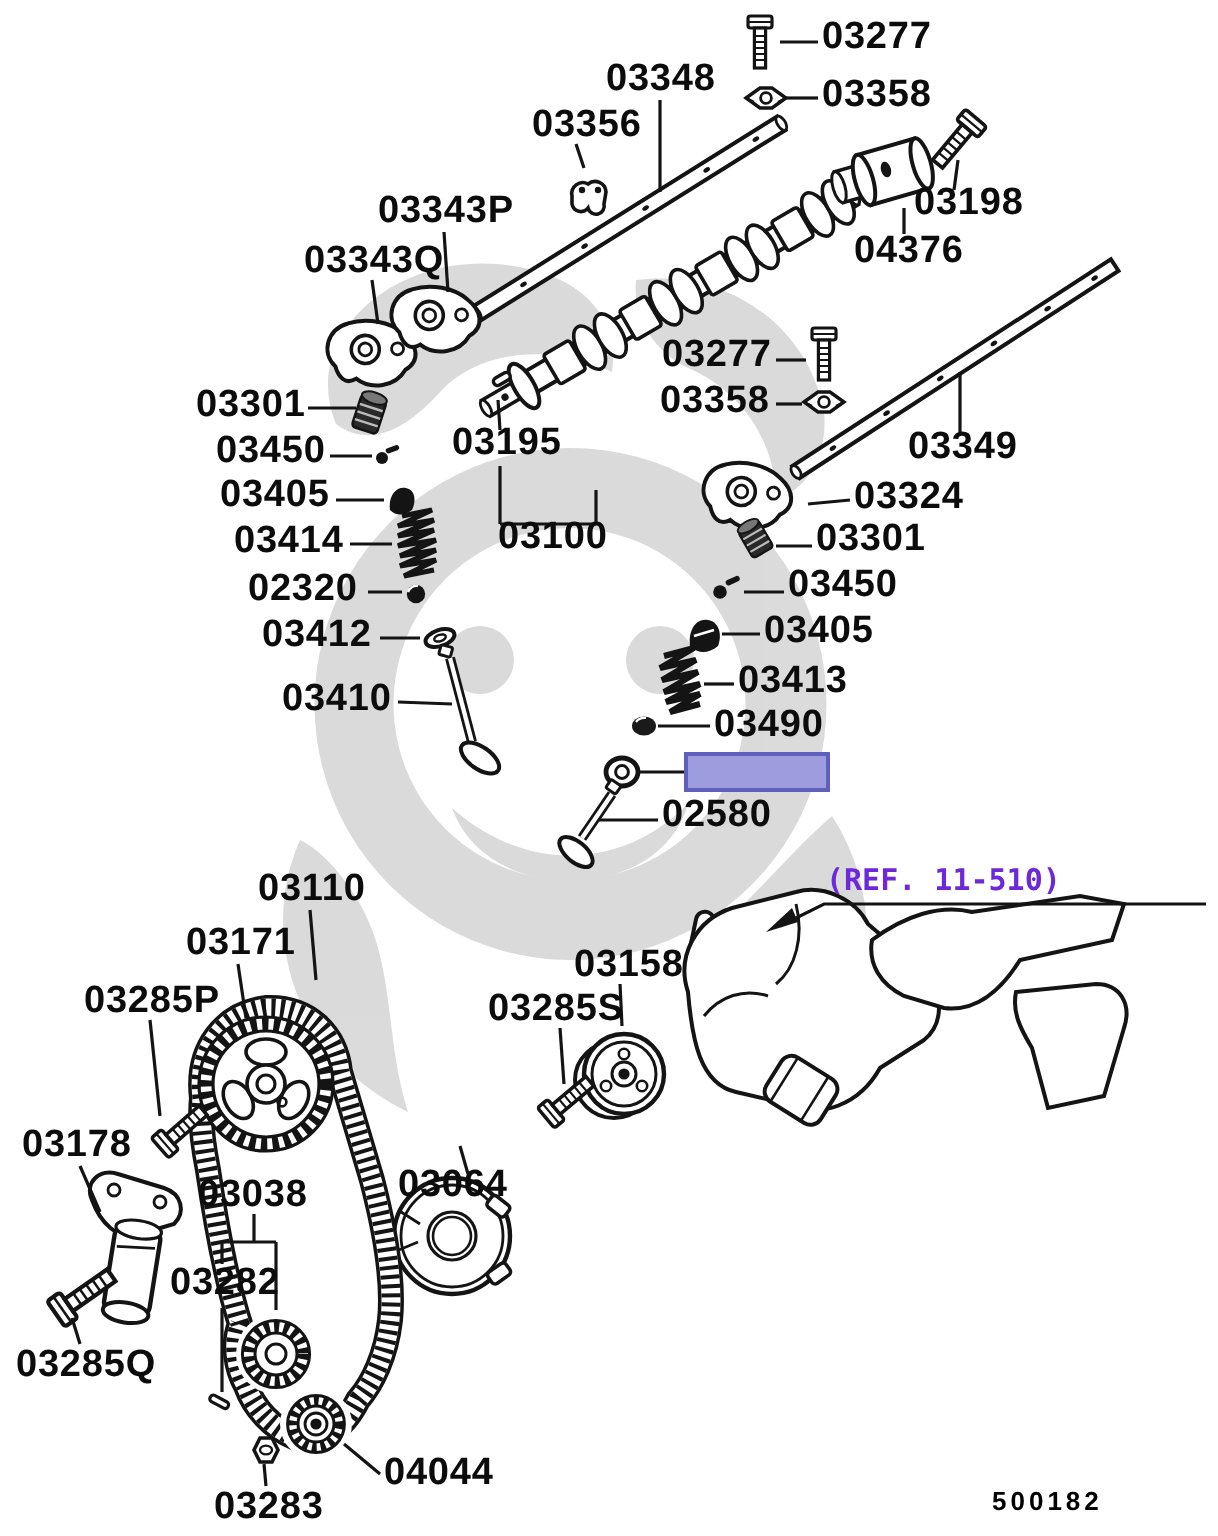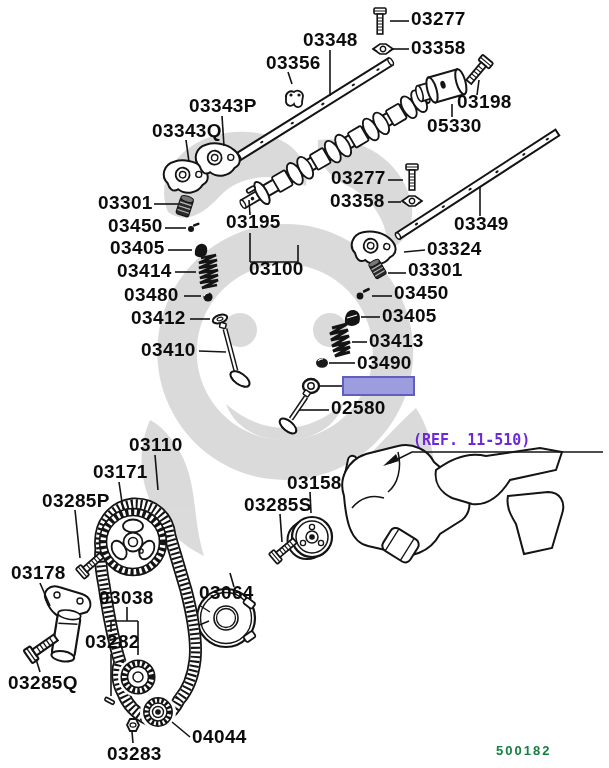--- a/index.html
+++ b/index.html
@@ -4,21 +4,21 @@
 <style>
   html,body{margin:0;padding:0;background:#e8e8e8;}
   #stage{position:relative;width:609px;height:768px;background:#fff;overflow:hidden;
          font-family:"Liberation Sans",sans-serif;padding-left:24px;}
   #art{position:absolute;left:0;top:0;}
   .lbl{position:absolute;font:bold 19px "Liberation Sans",sans-serif;letter-spacing:.4px;
        color:#0c0c0c;line-height:1;white-space:nowrap;cursor:pointer;}
   .ref{position:absolute;font:bold 15px "DejaVu Sans Mono",monospace;color:#6d28d9;
        line-height:1;white-space:nowrap;}
   .figcode{position:absolute;font:bold 13px "Liberation Sans",sans-serif;letter-spacing:2px;
-       color:#15803d;line-height:1;}
+       color:#000000;line-height:1;}
   .hl{position:absolute;left:342px;top:376px;width:73px;height:20px;
       background:#9c9cdf;border:2px solid #5f5fbe;box-sizing:border-box;}
 </style>
 </head>
 <body>
 
 <div id="stage">
 
 <svg id="art" width="609" height="768" viewBox="0 0 609 768">
   <defs>
@@ -358,35 +358,35 @@
   </g>
 </svg>
 
 <div class="hl"></div>
 
 <div class="lbl" style="left:411px;top:9px">03277</div>
 <div class="lbl" style="left:411px;top:38px">03358</div>
 <div class="lbl" style="left:303px;top:30px">03348</div>
 <div class="lbl" style="left:266px;top:53px">03356</div>
 <div class="lbl" style="left:457px;top:92px">03198</div>
-<div class="lbl" style="left:427px;top:116px">05330</div>
+<div class="lbl" style="left:427px;top:116px">04376</div>
 <div class="lbl" style="left:189px;top:96px">03343P</div>
 <div class="lbl" style="left:152px;top:121px">03343Q</div>
 <div class="lbl" style="left:331px;top:168px">03277</div>
 <div class="lbl" style="left:330px;top:191px">03358</div>
 <div class="lbl" style="left:98px;top:193px">03301</div>
 <div class="lbl" style="left:108px;top:216px">03450</div>
 <div class="lbl" style="left:226px;top:212px">03195</div>
 <div class="lbl" style="left:110px;top:238px">03405</div>
 <div class="lbl" style="left:117px;top:261px">03414</div>
 <div class="lbl" style="left:249px;top:259px">03100</div>
 <div class="lbl" style="left:454px;top:214px">03349</div>
 <div class="lbl" style="left:427px;top:239px">03324</div>
 <div class="lbl" style="left:408px;top:260px">03301</div>
-<div class="lbl" style="left:124px;top:285px">03480</div>
+<div class="lbl" style="left:124px;top:285px">02320</div>
 <div class="lbl" style="left:394px;top:283px">03450</div>
 <div class="lbl" style="left:131px;top:308px">03412</div>
 <div class="lbl" style="left:382px;top:306px">03405</div>
 <div class="lbl" style="left:369px;top:331px">03413</div>
 <div class="lbl" style="left:141px;top:340px">03410</div>
 <div class="lbl" style="left:357px;top:353px">03490</div>
 <div class="lbl" style="left:331px;top:398px">02580</div>
 <div class="lbl" style="left:129px;top:435px">03110</div>
 <div class="lbl" style="left:93px;top:462px">03171</div>
 <div class="lbl" style="left:42px;top:491px">03285P</div>

